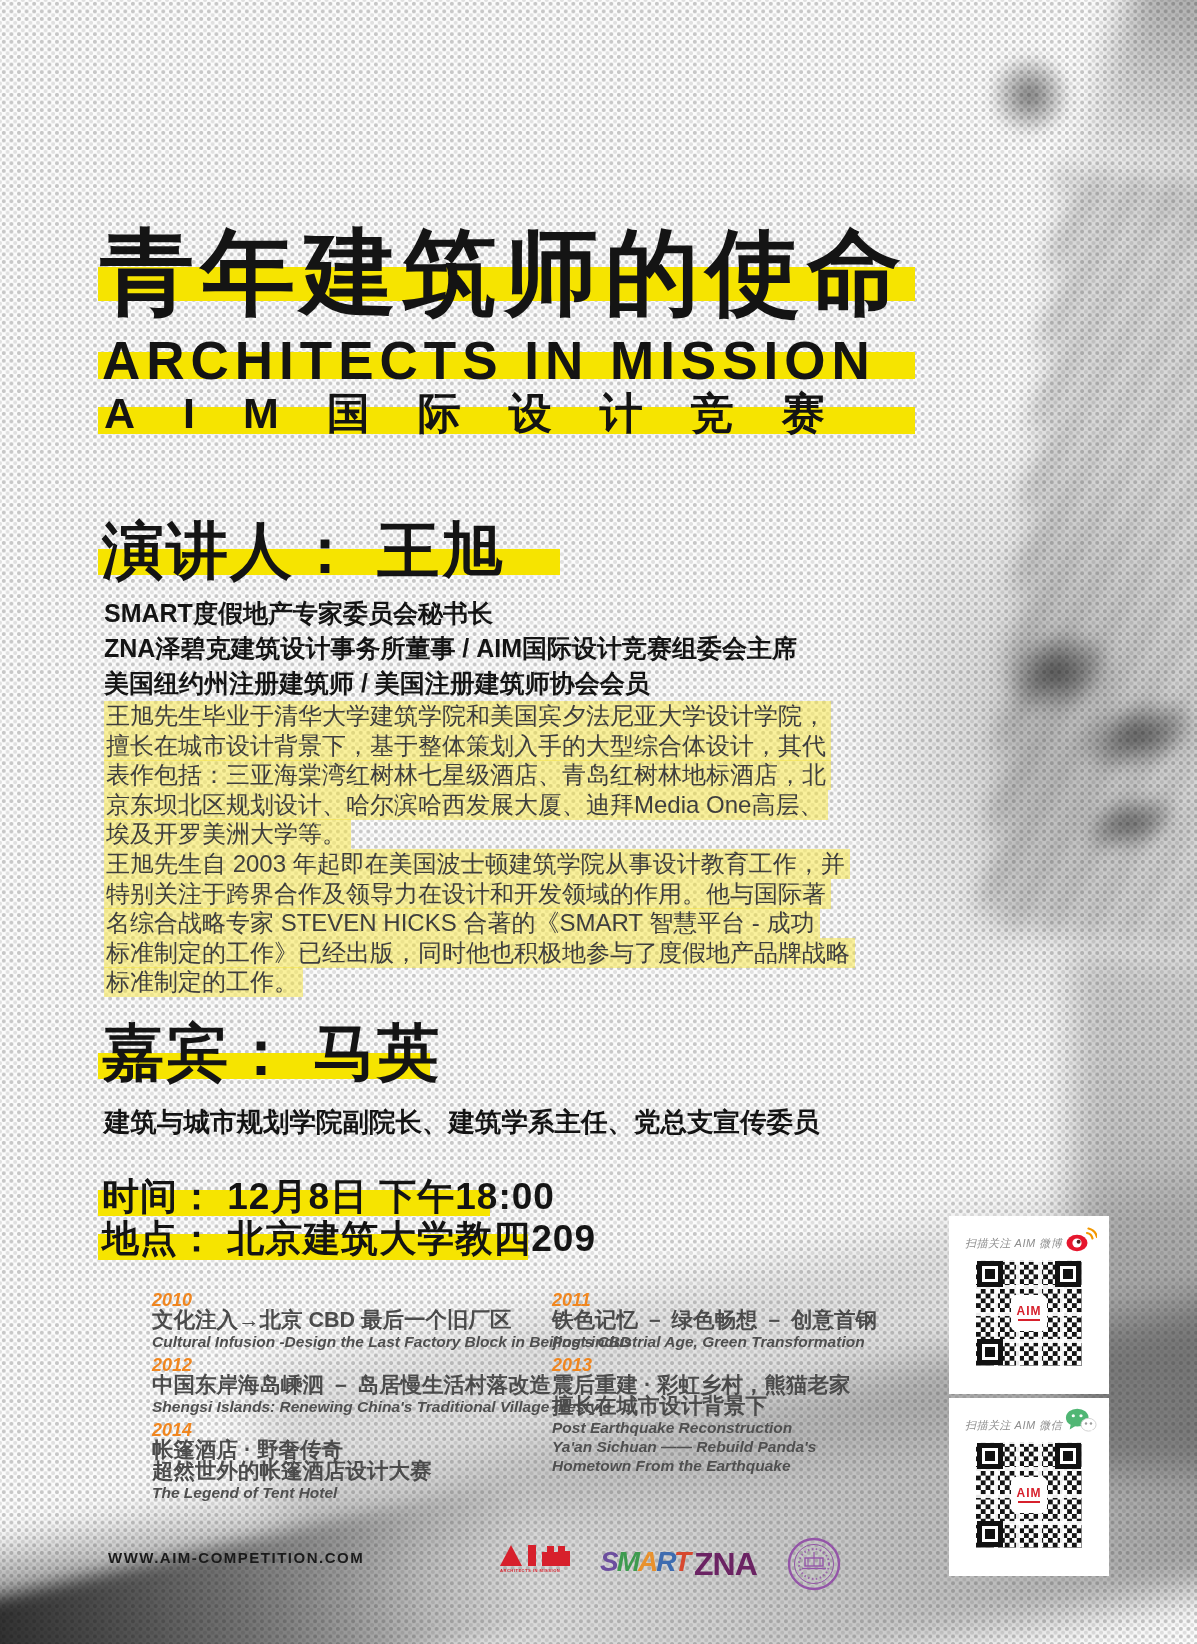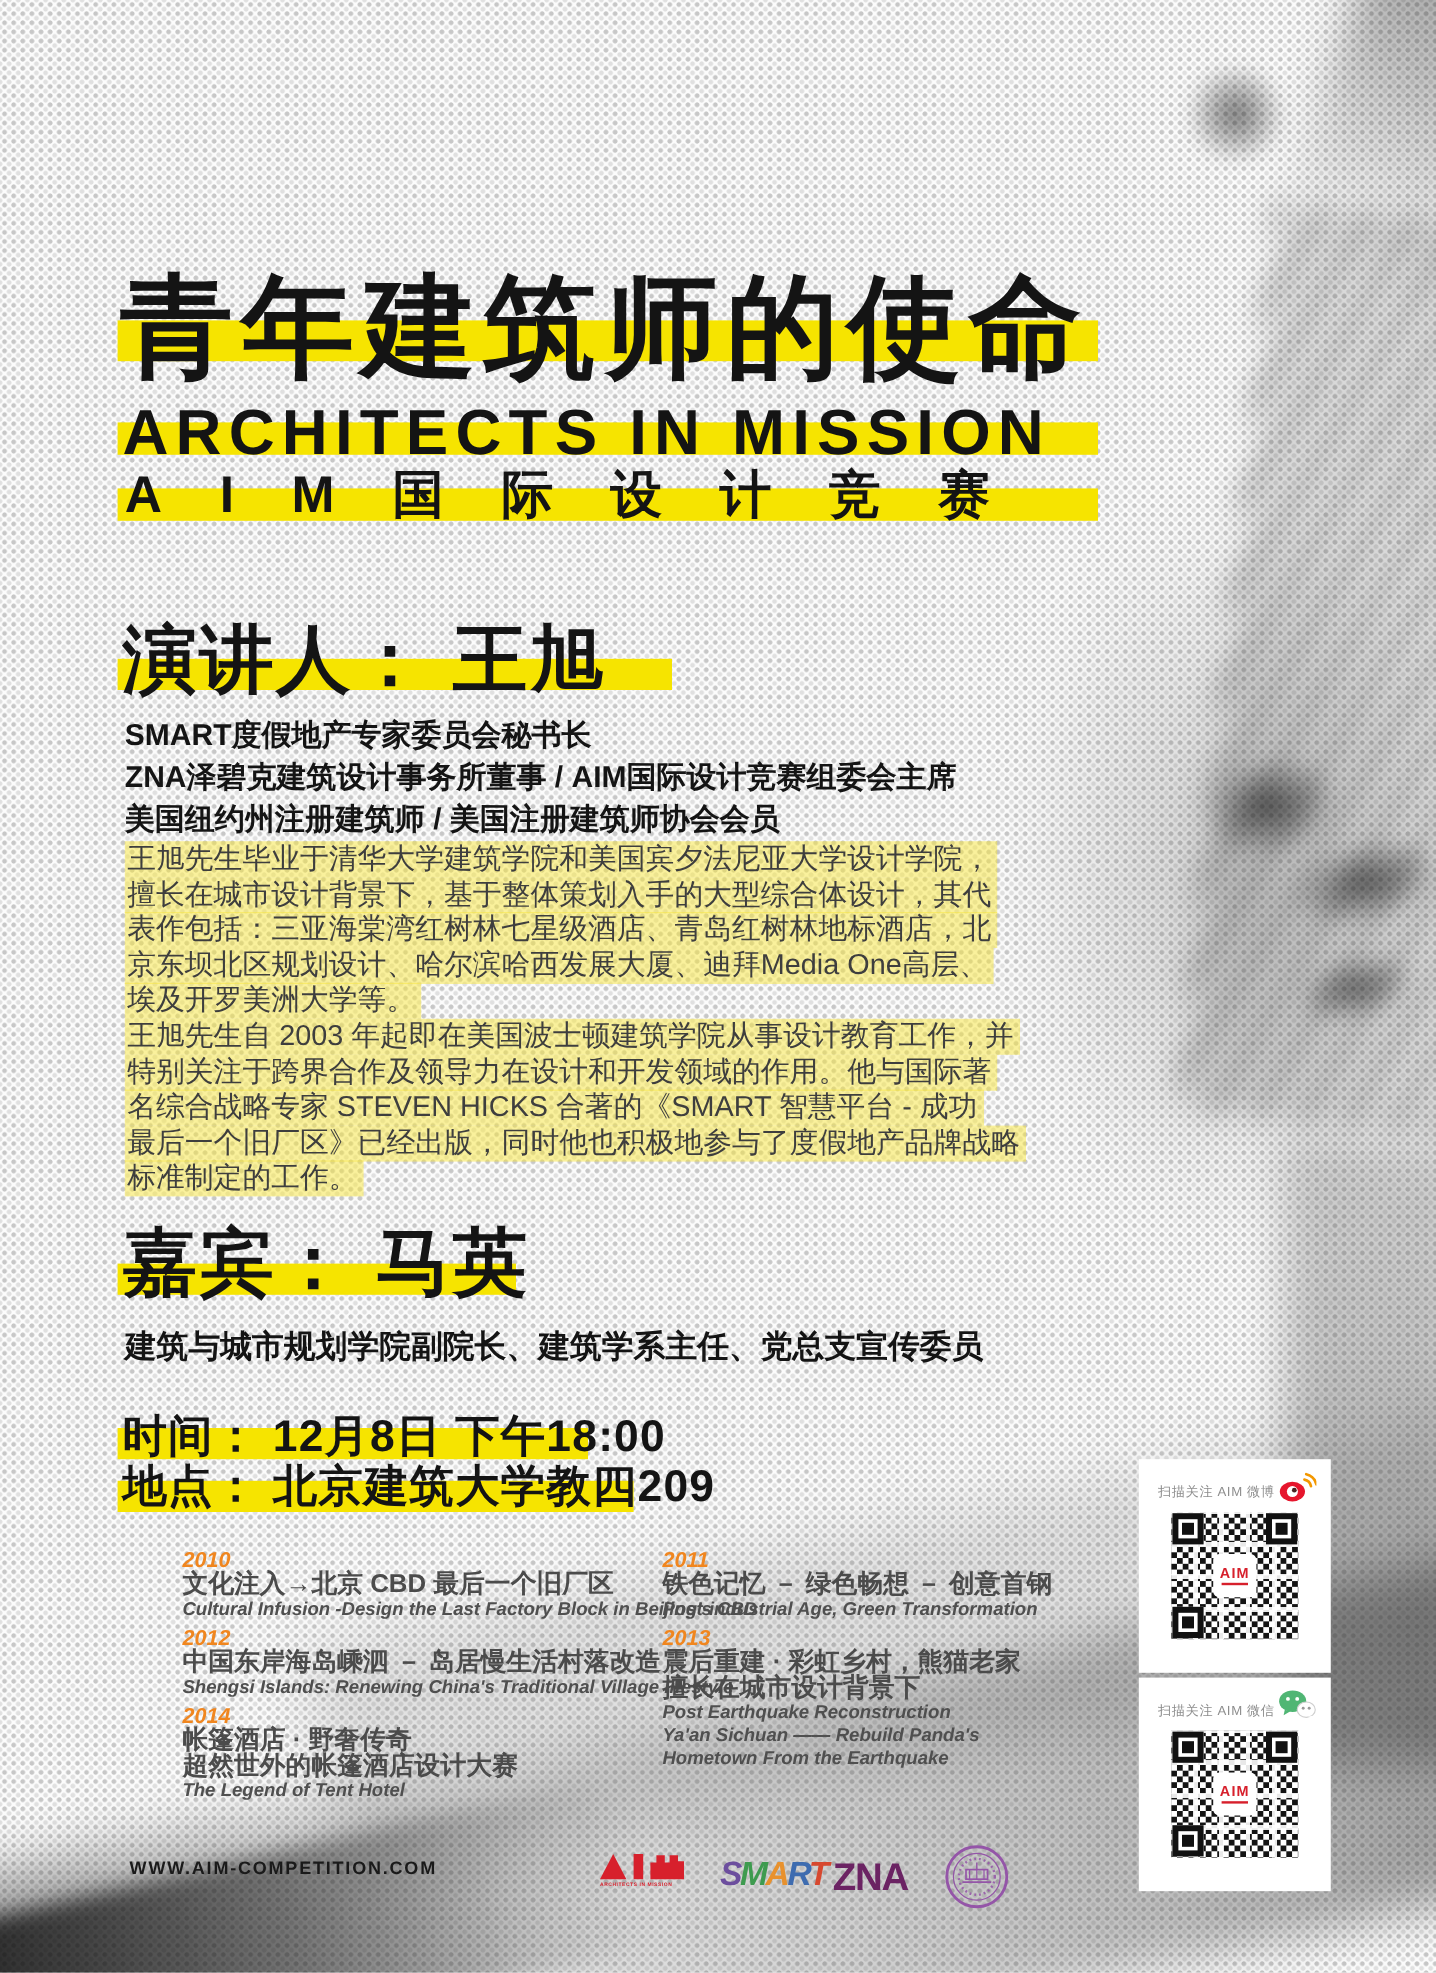--- a/index.html
+++ b/index.html
@@ -65,21 +65,21 @@
   #comp-left  { left:108px; width:390px; }
   #comp-right { left:508px; width:420px; }
   .comp-entry { margin-bottom:5px; }
   .comp-year { font-size:18px; font-weight:bold; font-style:italic; color:var(--year-orange, #F0861F); line-height:20px; }
   .comp-cn { font-size:21.5px; font-weight:bold; color:#4b4b4b; line-height:21px; white-space:nowrap; }
   .comp-en { font-size:15.5px; font-weight:bold; font-style:italic; color:#4f4f4f; line-height:17px; margin-top:2px; white-space:nowrap; }
   
   .qr-card { position:absolute; left:949px; width:160px; height:178px; background:#ffffff; z-index:4; }
   #qr-card-weibo  { top:1216px; }
   #qr-card-wechat { top:1398px; }
-  .qr-label { position:absolute; left:16px; top:20px; font-size:11px; color:#8d8d8d; letter-spacing:.5px; white-space:nowrap; }
+  .qr-label { position:absolute; left:16px; top:20px; font-size:11px; color:#8d8d8d; letter-spacing:.5px; white-space:nowrap;font-style:italic; }
   .qr-icon { position:absolute; right:12px; top:8px; width:32px; height:28px; }
   .qr-box { position:absolute; left:27px; top:44px; width:106px; height:106px;
     background:
       repeating-linear-gradient(90deg, rgba(255,255,255,0) 0 18px, rgba(255,255,255,.9) 18px 22px),
       repeating-linear-gradient(0deg, rgba(255,255,255,0) 0 23px, rgba(255,255,255,.9) 23px 27px),
       repeating-conic-gradient(#141414 0% 25%, #ffffff 0% 50%);
     background-size:auto, auto, 9.6px 9.6px;text-align:right; }
   .qr-finder { position:absolute; width:26px; height:26px; border:5px solid #111; background:#fff; box-sizing:border-box; }
   .qr-finder::before { content:""; position:absolute; left:3px; top:3px; width:10px; height:10px; background:#111; }
   .qr-finder.tl { left:1px; top:1px; } .qr-finder.tr { right:1px; top:1px; } .qr-finder.bl { left:1px; bottom:1px; }
@@ -135,21 +135,21 @@
 
   <div class="txt bio">
     <div class="bio-line"><span>王旭先生毕业于清华大学建筑学院和美国宾夕法尼亚大学设计学院，</span></div>
     <div class="bio-line"><span>擅长在城市设计背景下，基于整体策划入手的大型综合体设计，其代</span></div>
     <div class="bio-line"><span>表作包括：三亚海棠湾红树林七星级酒店、青岛红树林地标酒店，北</span></div>
     <div class="bio-line"><span>京东坝北区规划设计、哈尔滨哈西发展大厦、迪拜Media One高层、</span></div>
     <div class="bio-line"><span>埃及开罗美洲大学等。</span></div>
     <div class="bio-line"><span>王旭先生自 2003 年起即在美国波士顿建筑学院从事设计教育工作，并</span></div>
     <div class="bio-line"><span>特别关注于跨界合作及领导力在设计和开发领域的作用。他与国际著</span></div>
     <div class="bio-line"><span>名综合战略专家 STEVEN HICKS 合著的《SMART 智慧平台 - 成功</span></div>
-    <div class="bio-line"><span>最后一个旧厂区》已经出版，同时他也积极地参与了度假地产品牌战略</span></div>
+    <div class="bio-line"><span>标准制定的工作》已经出版，同时他也积极地参与了度假地产品牌战略</span></div>
     <div class="bio-line"><span>标准制定的工作。</span></div>
   </div>
 
   <div class="txt guest-heading">嘉宾： 马英</div>
   <div class="txt guest-subtitle">建筑与城市规划学院副院长、建筑学系主任、党总支宣传委员</div>
 
   <div class="txt event-line" id="event-time">时间： 12月8日 下午18:00</div>
   <div class="txt event-line" id="event-place">地点： 北京建筑大学教四209</div>
 
   <div class="comp-col" id="comp-left">

